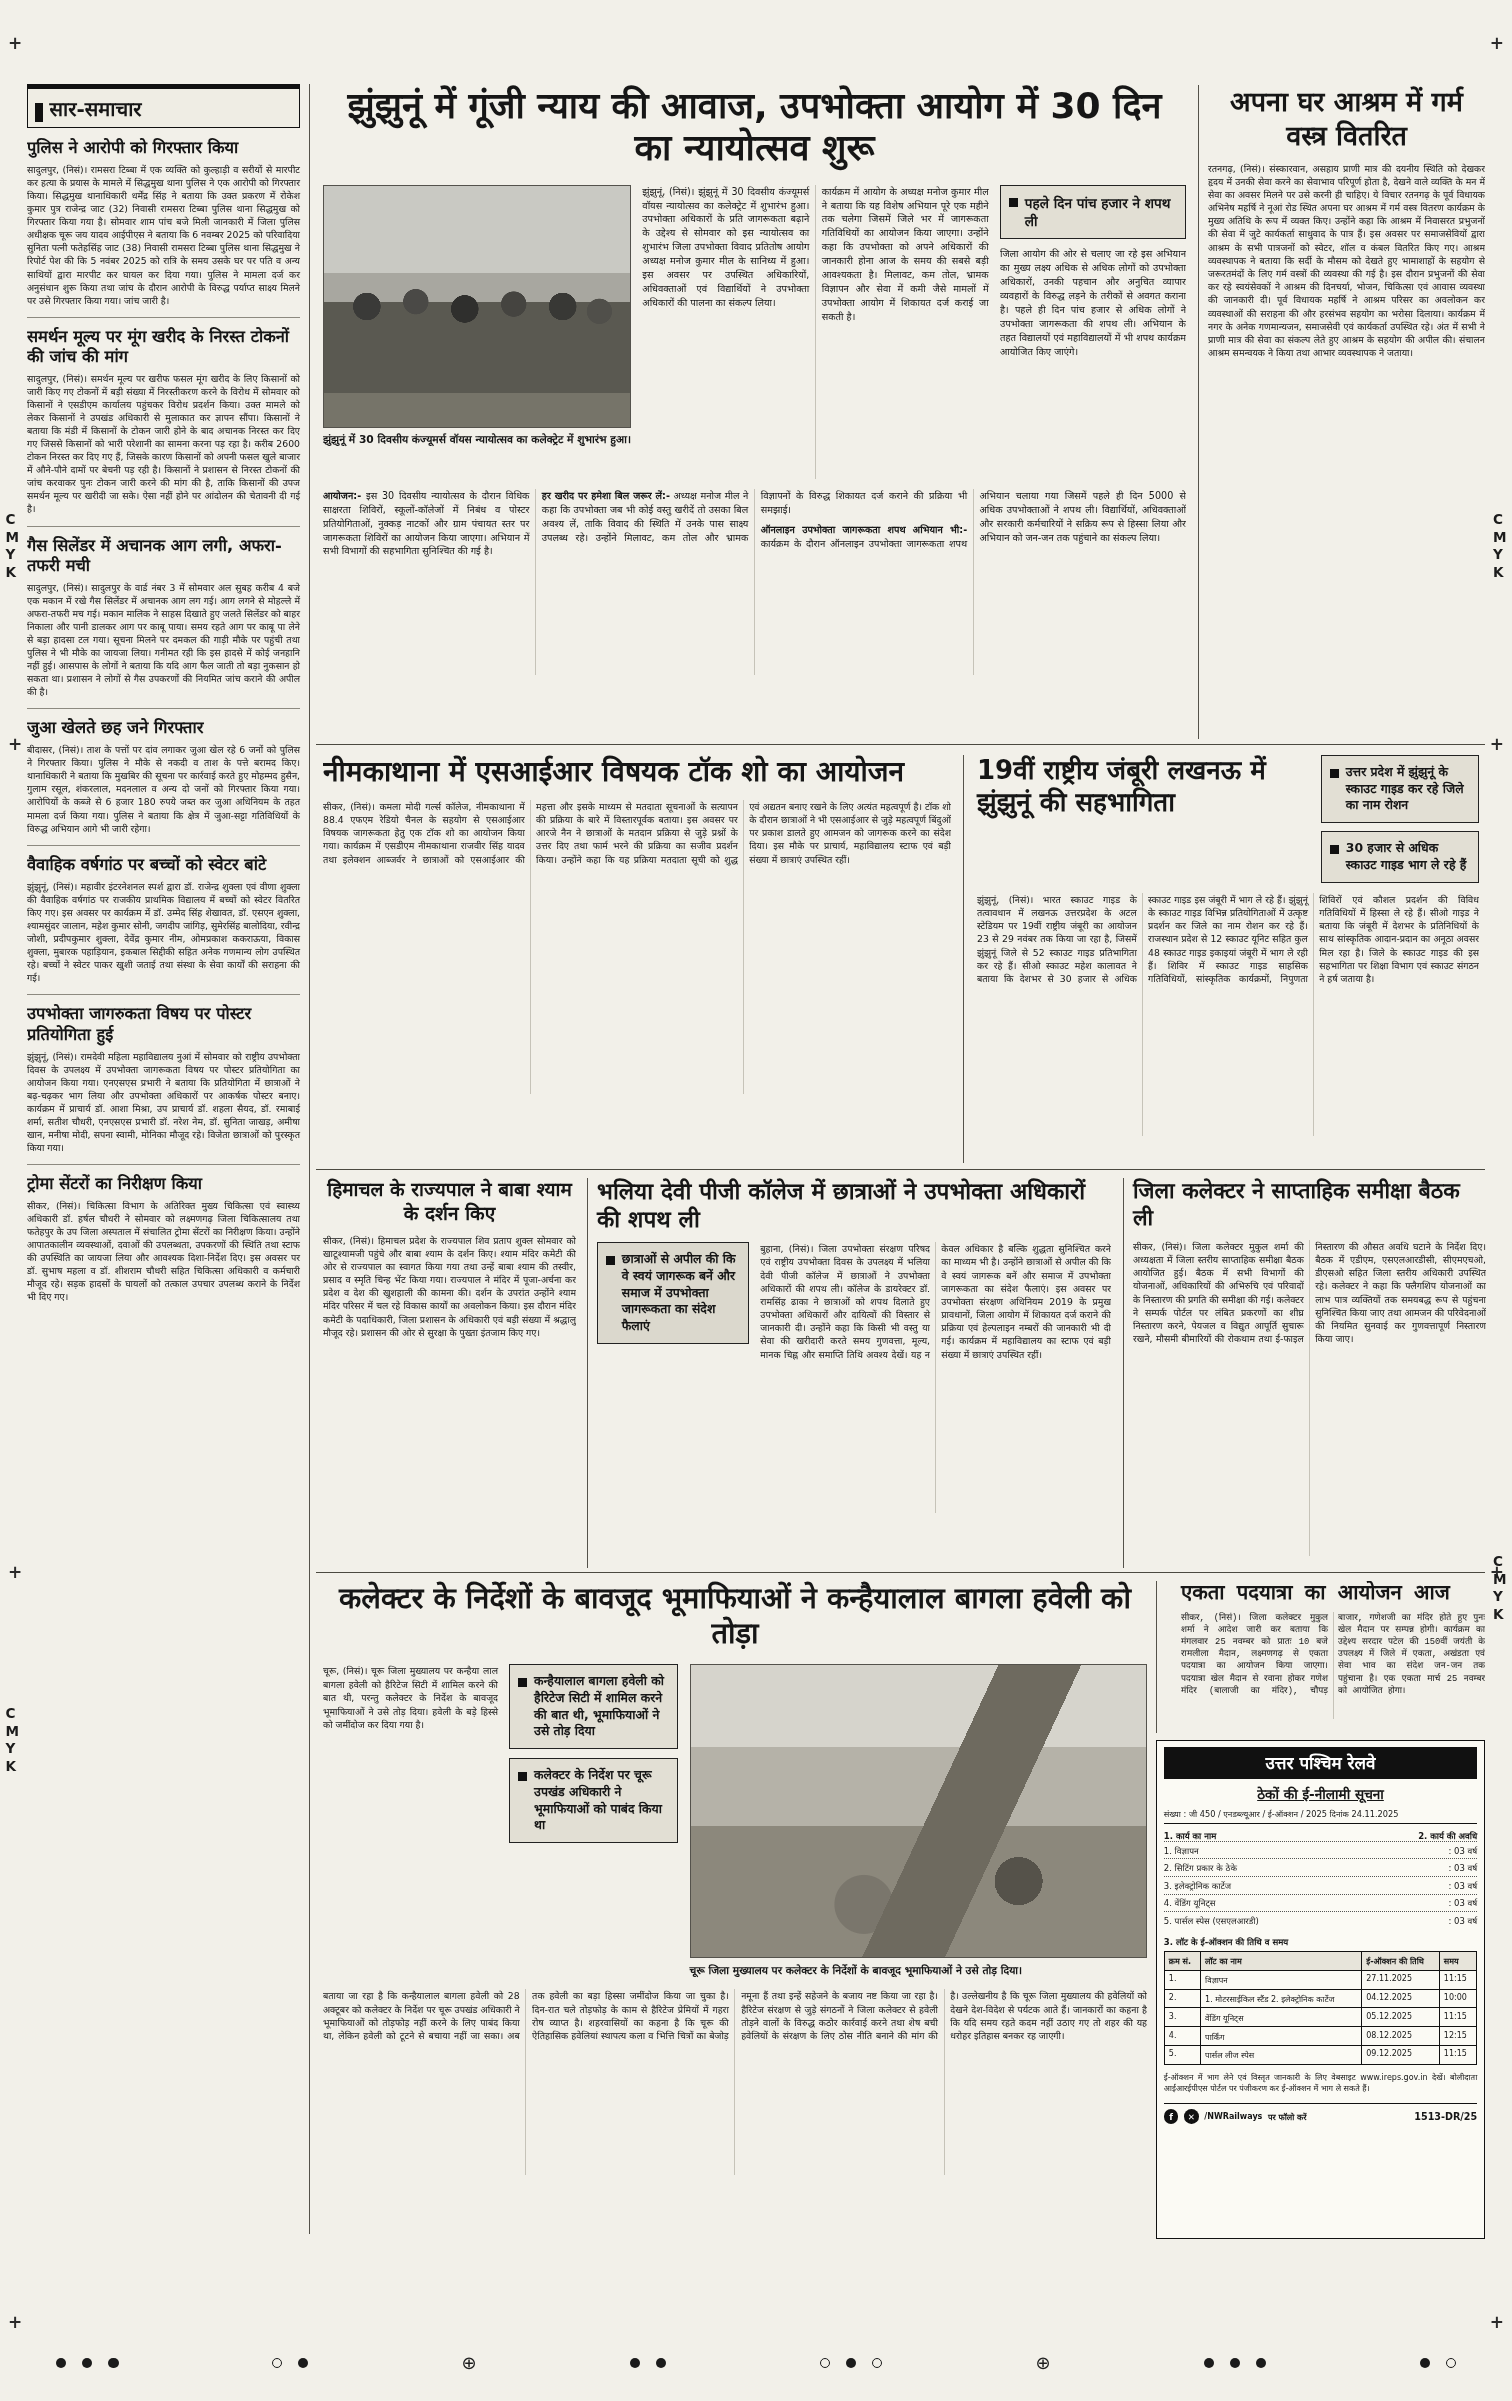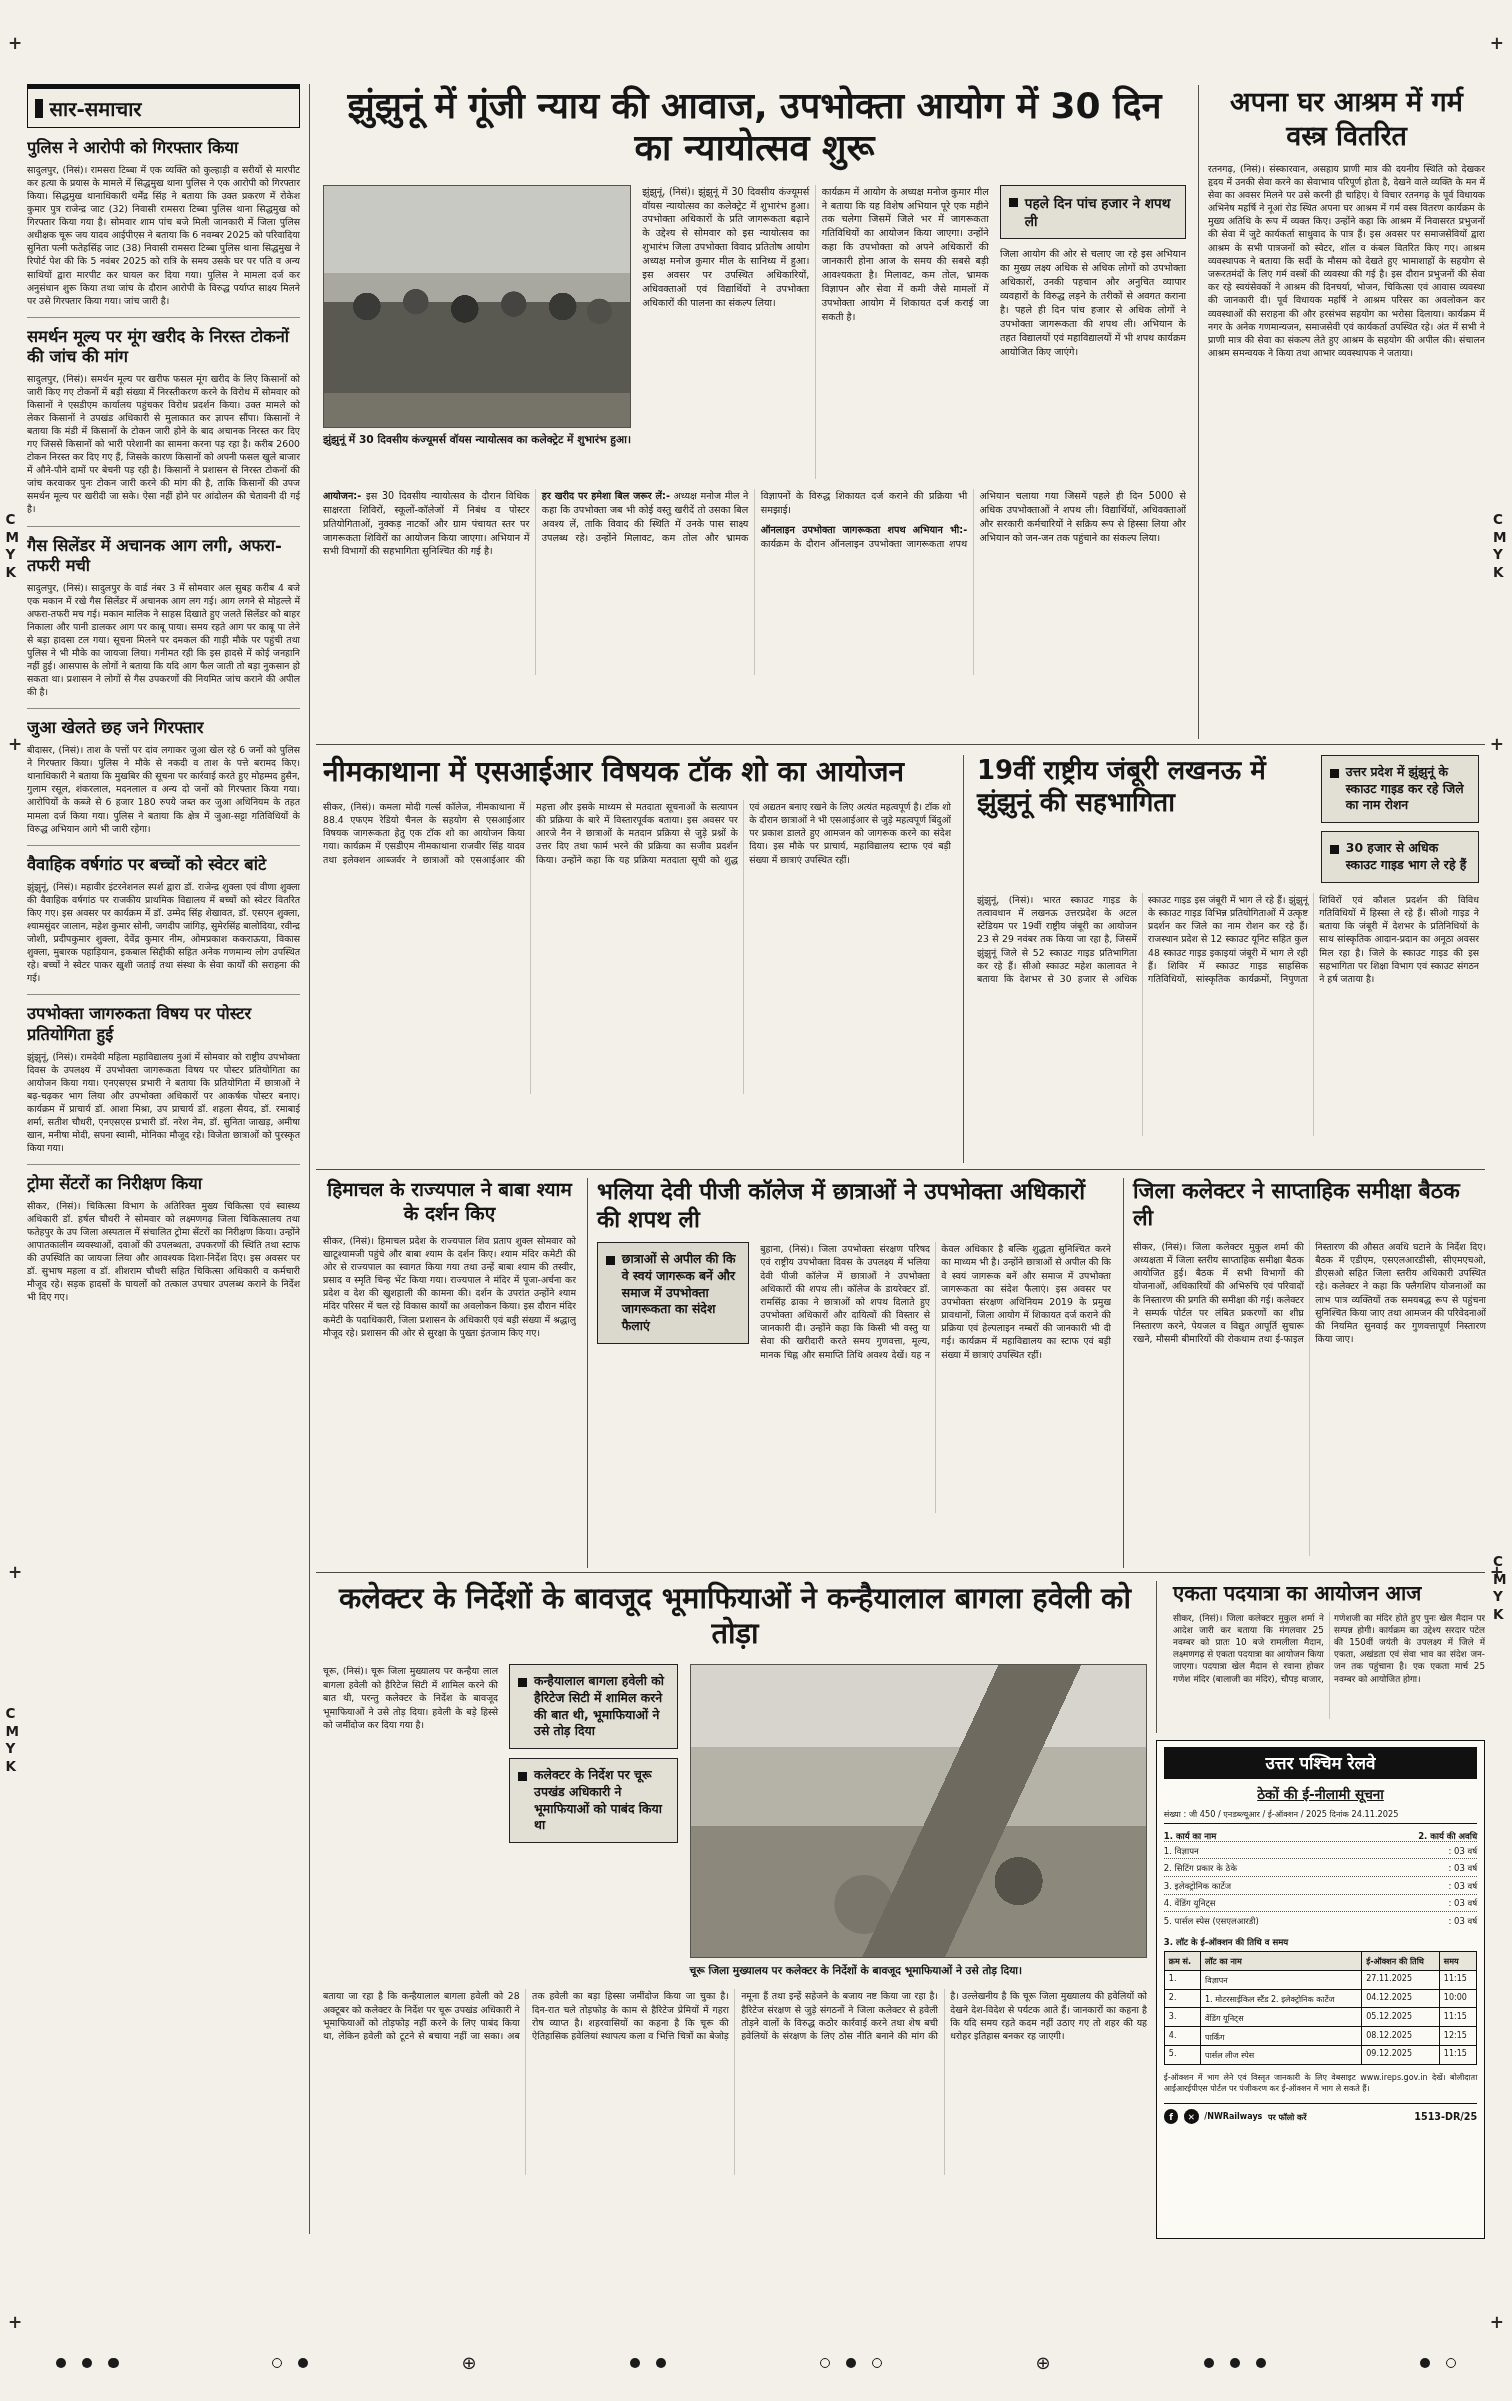--- a/index.html
+++ b/index.html
@@ -23,21 +23,21 @@
   .mh-bar { position:absolute; left:0; right:0; bottom:0; height:5.1px; background:#0d0d0d; }
   .mh-left { position:absolute; left:1.1px; bottom:9px; font-size:14px; color:#111; }
   .mh-center { position:absolute; left:50%; transform:translateX(-50%); bottom:-4.5px; background:#0d0d0d; color:#fff;
                font-size:22.6px; font-weight:bold; padding:2.3px 36px; border-radius:4.5px; letter-spacing:1.1px; }
   .mh-page { position:absolute; right:0; bottom:6.8px; background:#2c2c2c; color:#fff; font-size:18px; font-weight:bold; padding:1.1px 11.3px; }
 
   
   .briefs { position:absolute; left:27px; top:84px; width:283px; height:2150px; padding-right:9px;
             border-right:1.1px solid #55524a; overflow:hidden; }
   .briefs-head { border:1.7px solid #111; border-top:5.1px solid #111; padding:5.6px 6.8px; font-size:20px; font-weight:bold;
-                 display:flex; align-items:center; gap:6.8px; background:#efede4; }
+                 display:flex; align-items:flex-end; gap:6.8px; background:#efede4; }
   .marker { width:8px; height:19px; background:#111; flex:0 0 auto; }
   .brief { margin-top:10.2px; }
   .brief + .brief { border-top:0.6px solid #8d8a80; padding-top:9px; }
   .brief h3 { font-size:16.4px; line-height:1.25; font-weight:bold; margin-bottom:4.5px; }
   .brief p { font-size:9.3px; line-height:1.4; }
 
   
   .lead { position:absolute; left:323px; top:85px; width:863px; height:655px; overflow:hidden; }
   .lead h1 { font-size:36px; line-height:1.18; font-weight:bold; text-align:center; }
   .lead-body { display:flex; gap:11.3px; margin-top:14.7px; }
@@ -117,21 +117,21 @@
     background:
       linear-gradient(115deg, transparent 52%, #6e6a5f 52% 66%, transparent 66%),
       radial-gradient(circle at 72% 74%, #55524a 0 24px, transparent 24px),
       radial-gradient(circle at 38% 82%, #7a766c 0 29px, transparent 30px),
       radial-gradient(circle at 55% 68%, #8f8b80 0 19px, transparent 20px),
       linear-gradient(#d6d4cc 0 28%, #b5b2a8 28% 55%, #8c887c 55% 100%);
   }
   .haveli-more { margin-top:11.3px; column-count:4; column-gap:12.4px; column-rule:0.6px solid #c6c3b8; font-size:9.3px; line-height:1.42; height:186px; overflow:hidden; }
 
   
-  .unity { position:absolute; left:1156px; top:1581px; width:329px; height:152px; padding-left:16px; border-left:1.1px solid #55524a; overflow:hidden; }
+  .unity { position:absolute; left:1156px; top:1581px; width:329px; height:152px; padding-left:24px; border-left:1.1px solid #55524a; overflow:hidden;font-family:Liberation Mono, monospace; }
   .unity h2 { font-size:20.3px; line-height:1.25; font-weight:bold; margin-bottom:5.6px; }
   .un-text { column-count:2; column-gap:10.2px; column-rule:0.6px solid #c6c3b8; font-size:8.8px; line-height:1.38; height:107px; overflow:hidden; }
 
   
   .ad { position:absolute; left:1156px; top:1740px; width:329px; height:499px; border:1.7px solid #111; background:#fbfaf4; padding:5.6px 6.8px; overflow:hidden; }
   .ad-title { background:#111; color:#fff; text-align:center; font-size:17px; font-weight:bold; padding:4.5px 0; }
   .ad-sub { text-align:center; font-weight:bold; font-size:13.6px; text-decoration:underline; margin-top:5.6px; }
   .ad-ref { font-size:8.2px; margin-top:4.5px; border-bottom:1.1px solid #111; padding-bottom:4.5px; }
   .ad-works-head { display:flex; justify-content:space-between; font-weight:bold; margin-top:5.6px; font-size:8.5px; }
   .ad-work-row { display:flex; justify-content:space-between; border-top:0.6px dotted #555; padding:2.8px 0; font-size:8.5px; }

